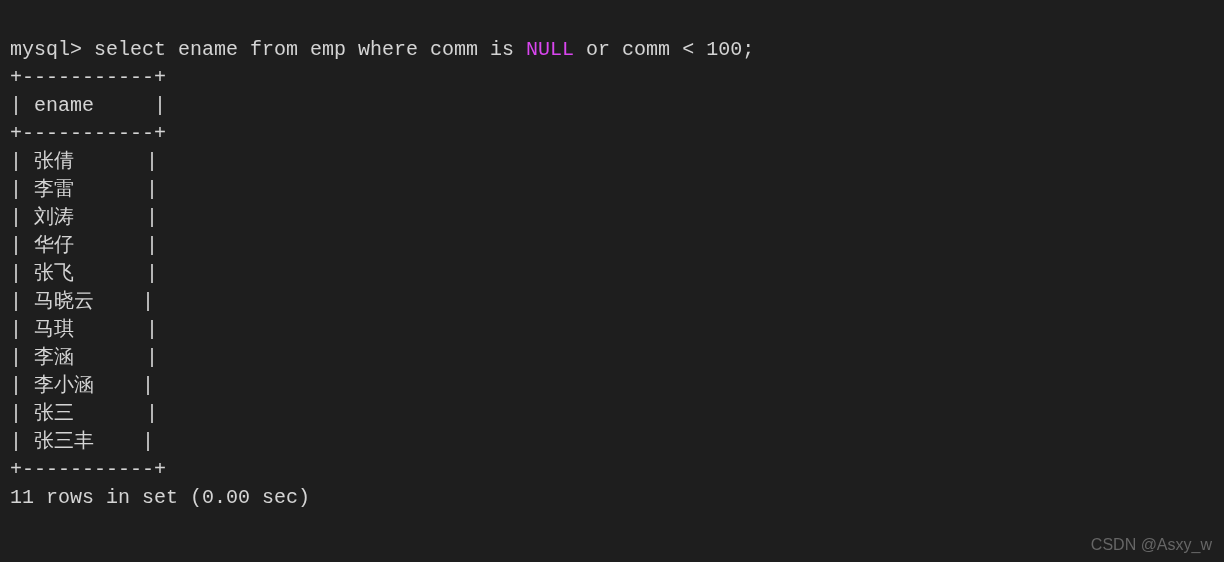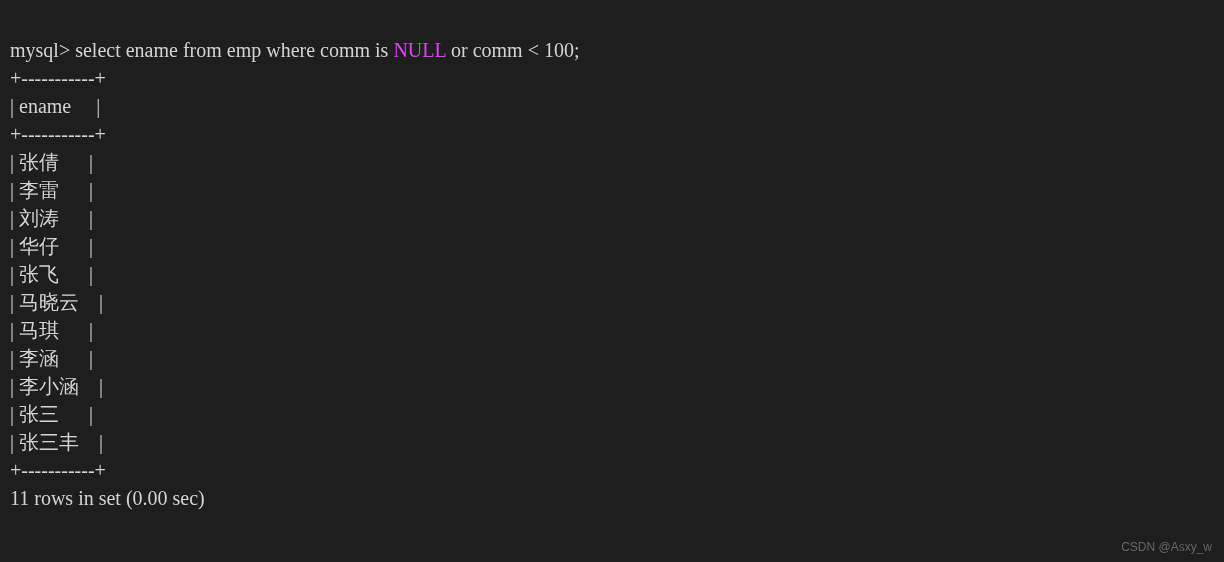--- a/index.html
+++ b/index.html
@@ -14,21 +14,20 @@
       font-size: 20px;
       line-height: 1.4;
       padding: 8px 10px;
       width: 1224px;
       height: 562px;
       overflow: hidden;
       position: relative;
     }
     .terminal {
       white-space: pre;
-      font-family: Liberation Serif, serif;
     }
     .prompt {
       color: #d4d4d4;
     }
     .keyword-null {
       color: #d946ef;
     }
     .query-line {
       color: #d4d4d4;
     }
@@ -39,21 +38,21 @@
       color: #d4d4d4;
     }
     .status-line {
       color: #d4d4d4;
     }
     .watermark {
       position: absolute;
       bottom: 6px;
       right: 12px;
       color: #666666;
-      font-size: 12px;
+      font-size: 16px;
       font-family: sans-serif;
     }
   </style>
 </head>
 <body>
 
 <div class="terminal">
 <span class="query-line"><span class="prompt">mysql&gt; </span><span>select ename from emp where comm is </span><span class="keyword-null">NULL</span><span> or comm &lt; 100;</span></span>
 <span class="border-line">+-----------+</span>
 <span class="row-line">| ename     |</span>

